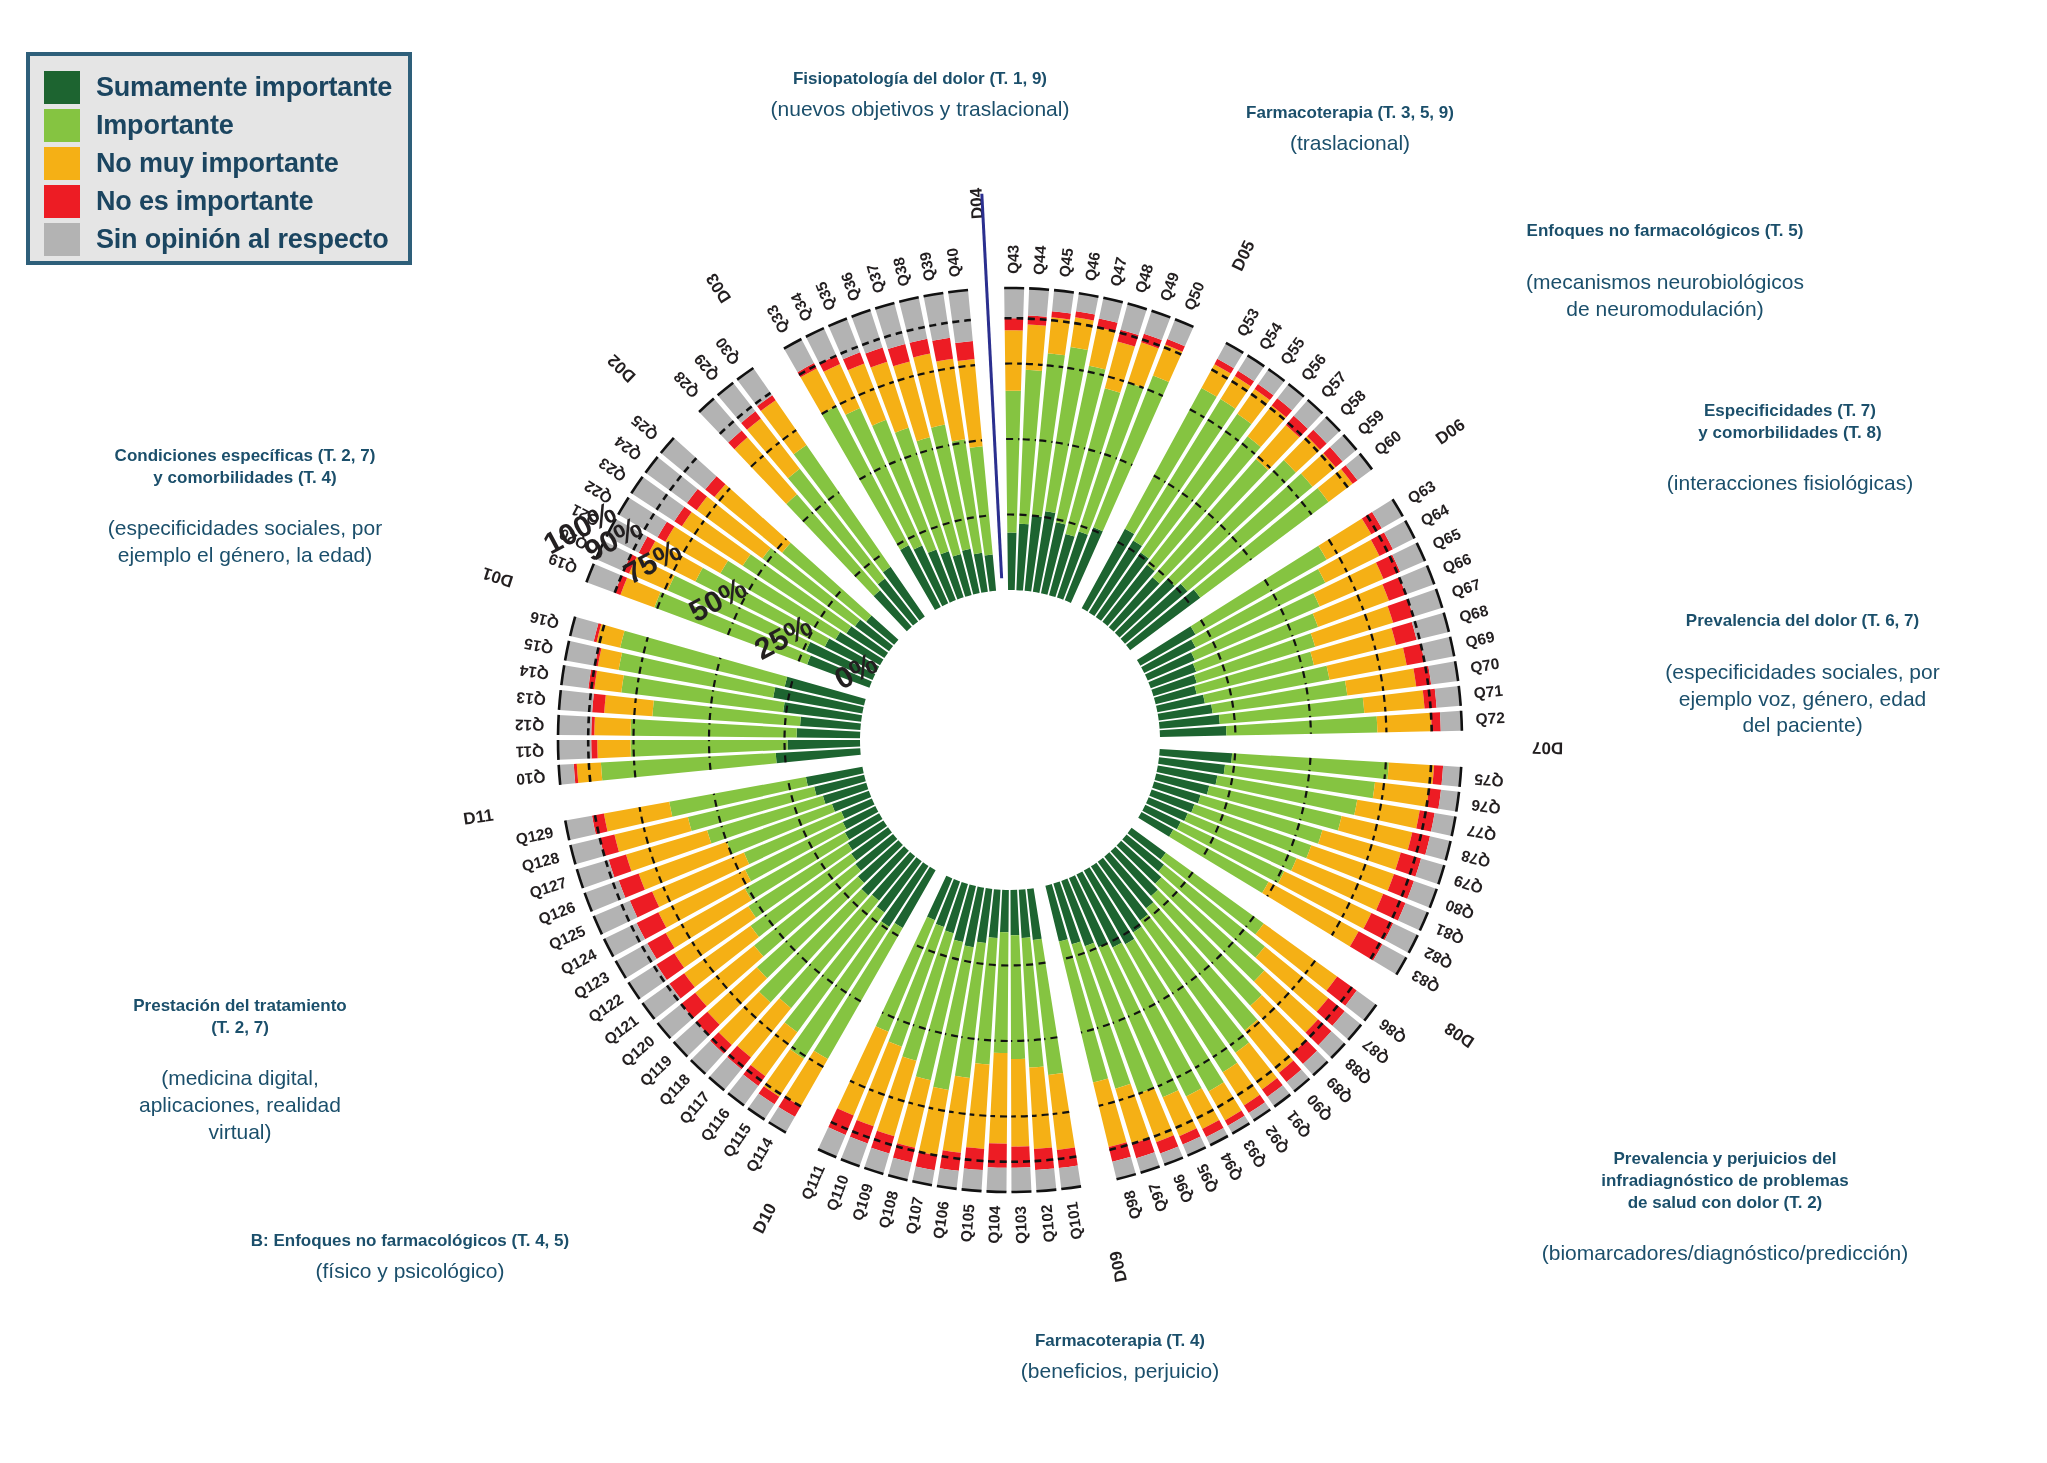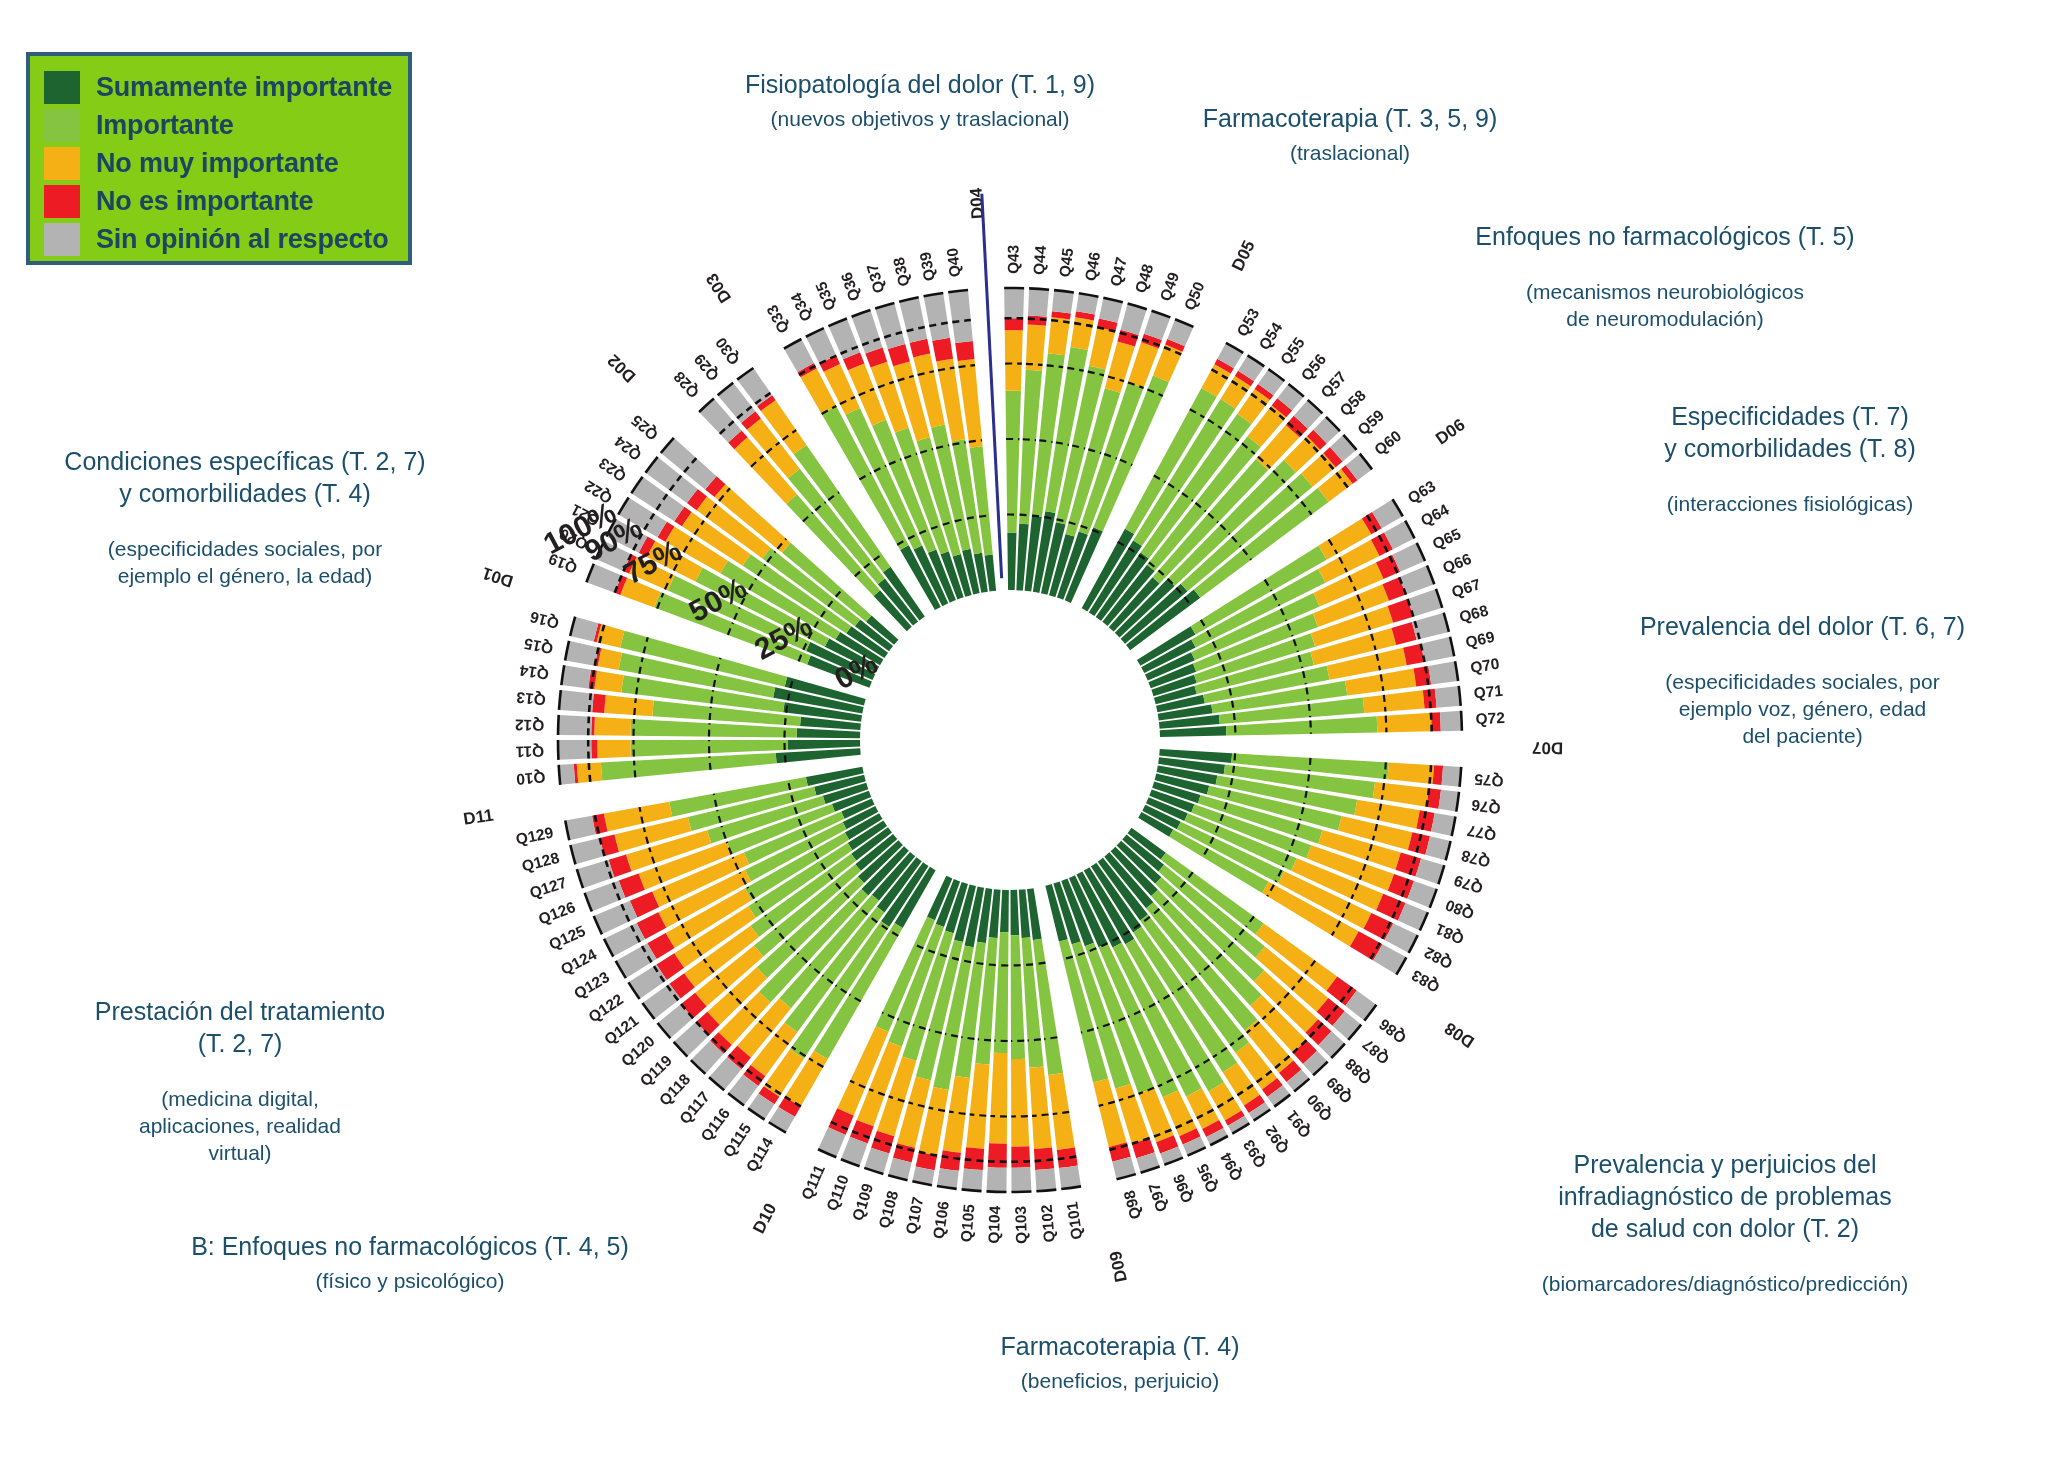--- a/index.html
+++ b/index.html
@@ -9,33 +9,33 @@
     font-family:"Liberation Sans", sans-serif;
     color:#1b4f6b;
     overflow:hidden;
     position:relative;
   }
   #stage{position:absolute;left:0;top:0;width:2047px;height:1463px;}
 
   
   #legend{
     position:absolute;left:26px;top:52px;width:386px;height:213px;
-    border:4px solid #2e5f7a;background:#84cc16;
+    border:4px solid #2e5f7a;background:#e5e5e5;
     box-sizing:border-box;padding:12px 14px 10px 14px;
   }
   .legend-row{display:flex;align-items:center;height:38px;}
   .legend-swatch{width:36px;height:33px;margin-right:16px;flex:0 0 auto;}
   .legend-label{
     font-size:27px;font-weight:bold;color:#1b4560;
     letter-spacing:-0.2px;line-height:1;white-space:nowrap;
   }
 
   
   .ann{position:absolute;color:#1b4f6b;text-align:center;line-height:1.28;}
-  .ann .t{font-size:25px;font-weight:normal;display:block;}
+  .ann .t{font-size:17px;font-weight:bold;display:block;}
   .ann .s{font-size:21px;font-weight:normal;display:block;margin-top:6px;}
 
   
   #chart{position:absolute;left:420px;top:150px;width:1180px;height:1180px;}
   #chart svg{display:block;}
 
   .qlabel{font-size:15.5px;font-weight:bold;fill:#231f20;font-family:"Liberation Sans",sans-serif;}
   .dlabel{font-size:17px;font-weight:bold;fill:#231f20;font-family:"Liberation Sans",sans-serif;}
   .axlabel{font-size:30px;font-weight:bold;fill:#231f20;font-family:"Liberation Sans",sans-serif;}
 </style>

